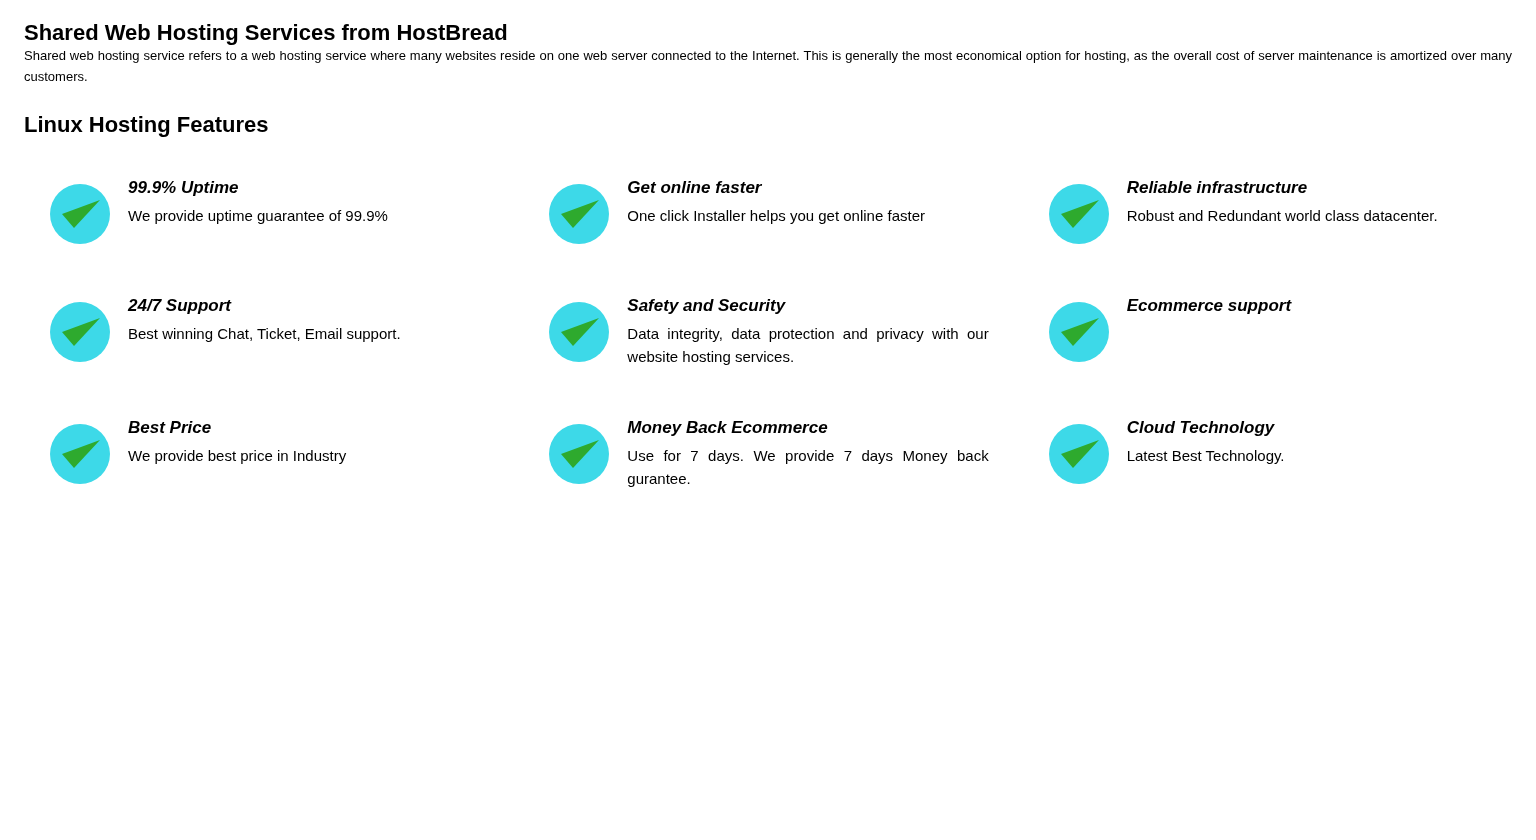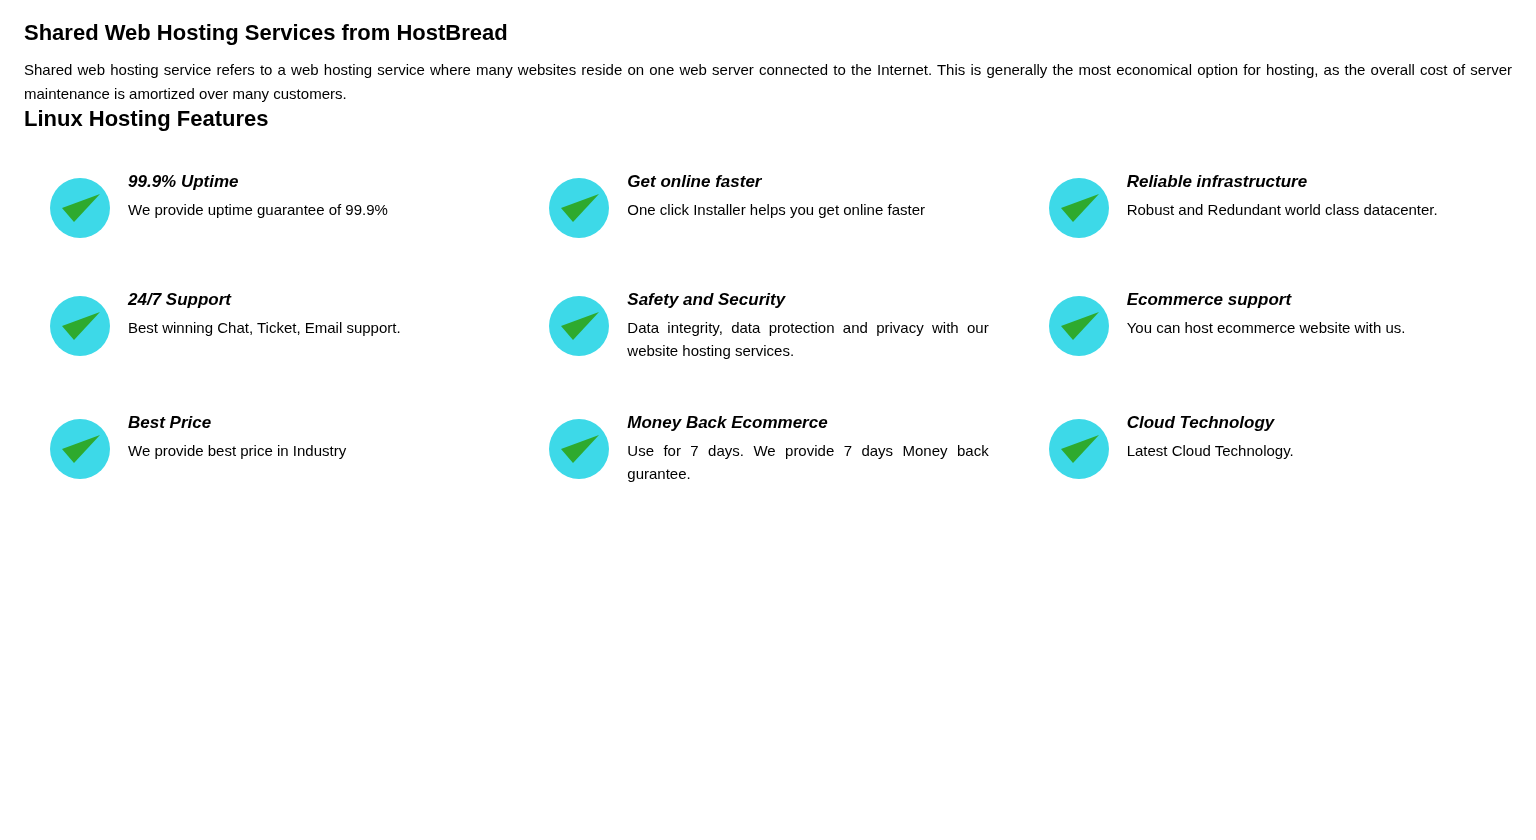--- a/index.html
+++ b/index.html
@@ -6,25 +6,26 @@
     body {
       font-family: Arial, sans-serif;
       font-size: 16px;
       color: #000;
       background: #fff;
       padding: 20px 24px;
     }
     h1 {
       font-size: 22px;
       font-weight: bold;
-      margin-bottom: 12px;
+      margin-bottom: 0;
     }
     .intro-text {
-      font-size: 15px;
+      font-size: 13px;
       line-height: 1.6;
+      margin-bottom: 24px;
       text-align: justify;
     }
     h2 {
       font-size: 22px;
       font-weight: bold;
       margin-bottom: 20px;
     }
     .features-grid {
       display: grid;
       grid-template-columns: repeat(3, 1fr);
@@ -132,21 +133,20 @@
     </div>
     <div class="feature-item">
       <div class="feature-icon">
       <svg viewBox="0 0 64 64" xmlns="http://www.w3.org/2000/svg">
         <circle cx="32" cy="32" r="30" fill="#3DD9E8"></circle>
         <polygon points="14,32 26,46 52,18" fill="#2EAA2E"></polygon>
       </svg>
     </div>
       <div class="feature-content">
         <div class="feature-title">Ecommerce support</div>
-        <div class="feature-desc">You can host ecommerce website with us.</div>
       </div>
     </div>
     <div class="feature-item">
       <div class="feature-icon">
       <svg viewBox="0 0 64 64" xmlns="http://www.w3.org/2000/svg">
         <circle cx="32" cy="32" r="30" fill="#3DD9E8"></circle>
         <polygon points="14,32 26,46 52,18" fill="#2EAA2E"></polygon>
       </svg>
     </div>
       <div class="feature-content">
@@ -168,16 +168,16 @@
     </div>
     <div class="feature-item">
       <div class="feature-icon">
       <svg viewBox="0 0 64 64" xmlns="http://www.w3.org/2000/svg">
         <circle cx="32" cy="32" r="30" fill="#3DD9E8"></circle>
         <polygon points="14,32 26,46 52,18" fill="#2EAA2E"></polygon>
       </svg>
     </div>
       <div class="feature-content">
         <div class="feature-title">Cloud Technology</div>
-        <div class="feature-desc">Latest Cloud Technology.</div>
+        <div class="feature-desc">Latest Best Technology.</div>
       </div>
     </div>
   </div>
 
 </body></html>

